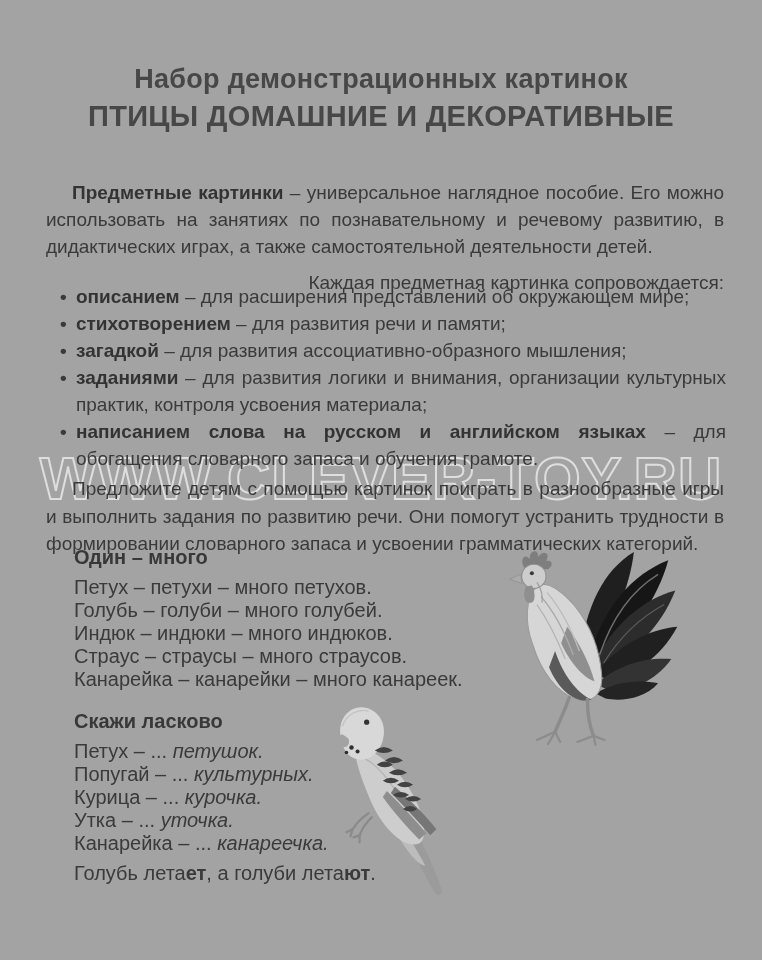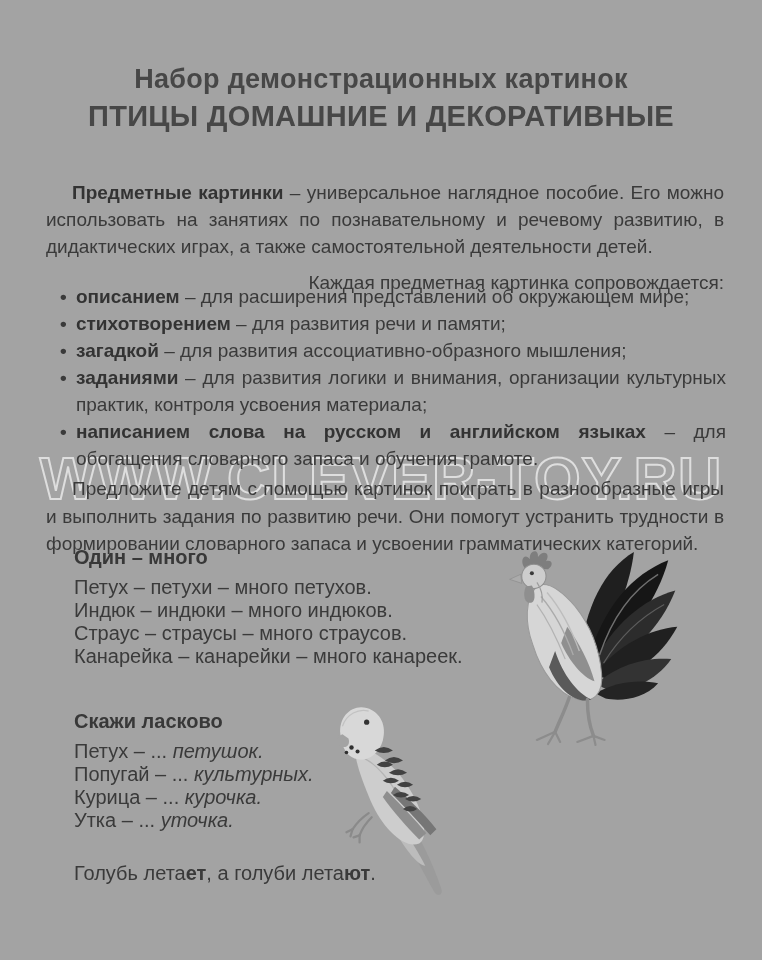--- a/index.html
+++ b/index.html
@@ -85,31 +85,33 @@
     </ul>
   </div>
 
   <div class="watermark">WWW.CLEVER-TOY.RU</div>
 
   <p class="para p3 indent">Предложите детям с помощью картинок поиграть в разнообразные игры и выполнить задания по развитию речи. Они помогут устранить трудности в формировании словарного запаса и усвоении грамматических категорий.</p>
 
   <div class="section s1">
     <h3>Один – много</h3>
     <p>Петух – петухи – много петухов.</p>
+    <p>Голубь – голуби – много голубей.</p>
     <p>Индюк – индюки – много индюков.</p>
     <p>Страус – страусы – много страусов.</p>
     <p>Канарейка – канарейки – много канареек.</p>
   </div>
 
   <div class="section s2">
     <h3>Скажи ласково</h3>
     <p><span>Петух – ... </span><span class="it">петушок.</span></p>
     <p><span>Попугай – ... </span><span class="it">культурных.</span></p>
     <p><span>Курица – ... </span><span class="it">курочка.</span></p>
     <p><span>Утка – ... </span><span class="it">уточка.</span></p>
+    <p><span>Канарейка – ... </span><span class="it">канареечка.</span></p>
   </div>
 
   <div class="section s3">
     <p><span>Голубь лета</span><span class="bd">ет</span><span>, а голуби лета</span><span class="bd">ют</span><span>.</span></p>
   </div>
 
   <svg class="rooster" viewBox="0 0 175 200" aria-hidden="true">
 
     <path d="M72,112 C78,60 96,24 126,6 C122,40 106,78 86,108 Z" fill="#1f1f1f"></path>
     <path d="M80,114 C96,60 124,28 160,14 C150,52 122,90 94,112 Z" fill="#161616"></path>

